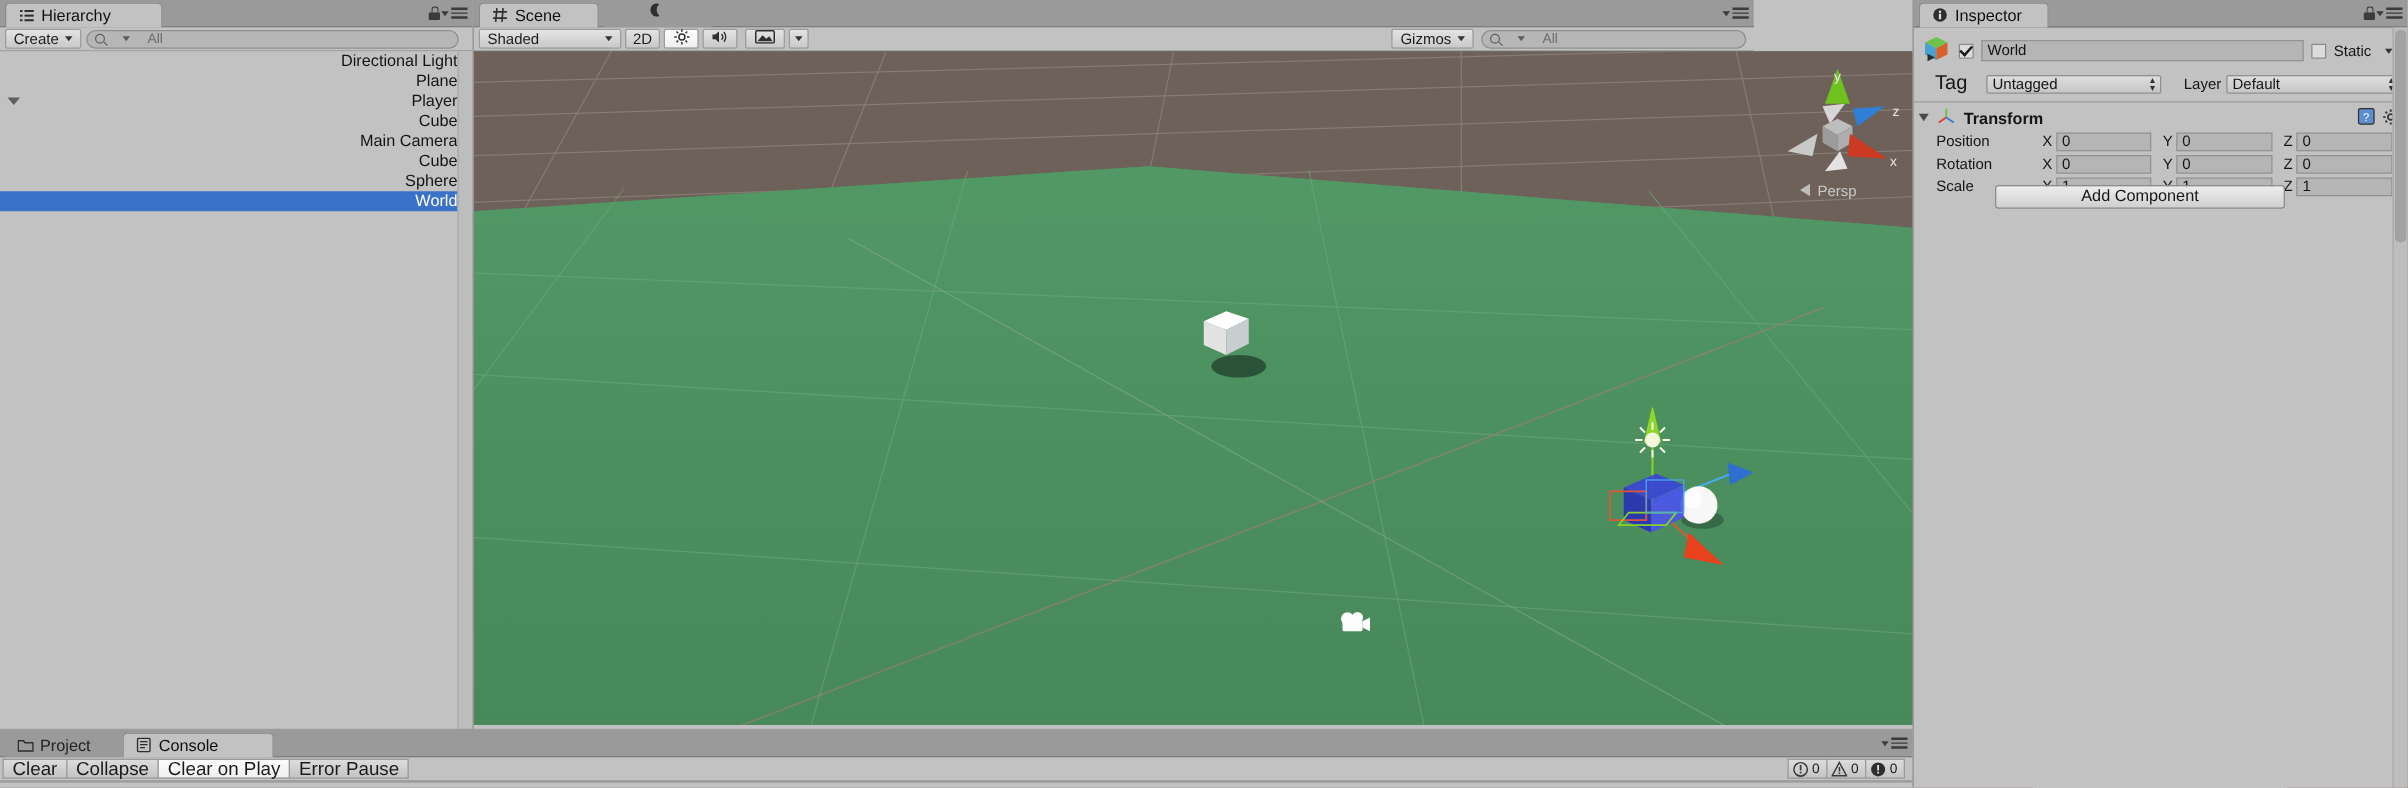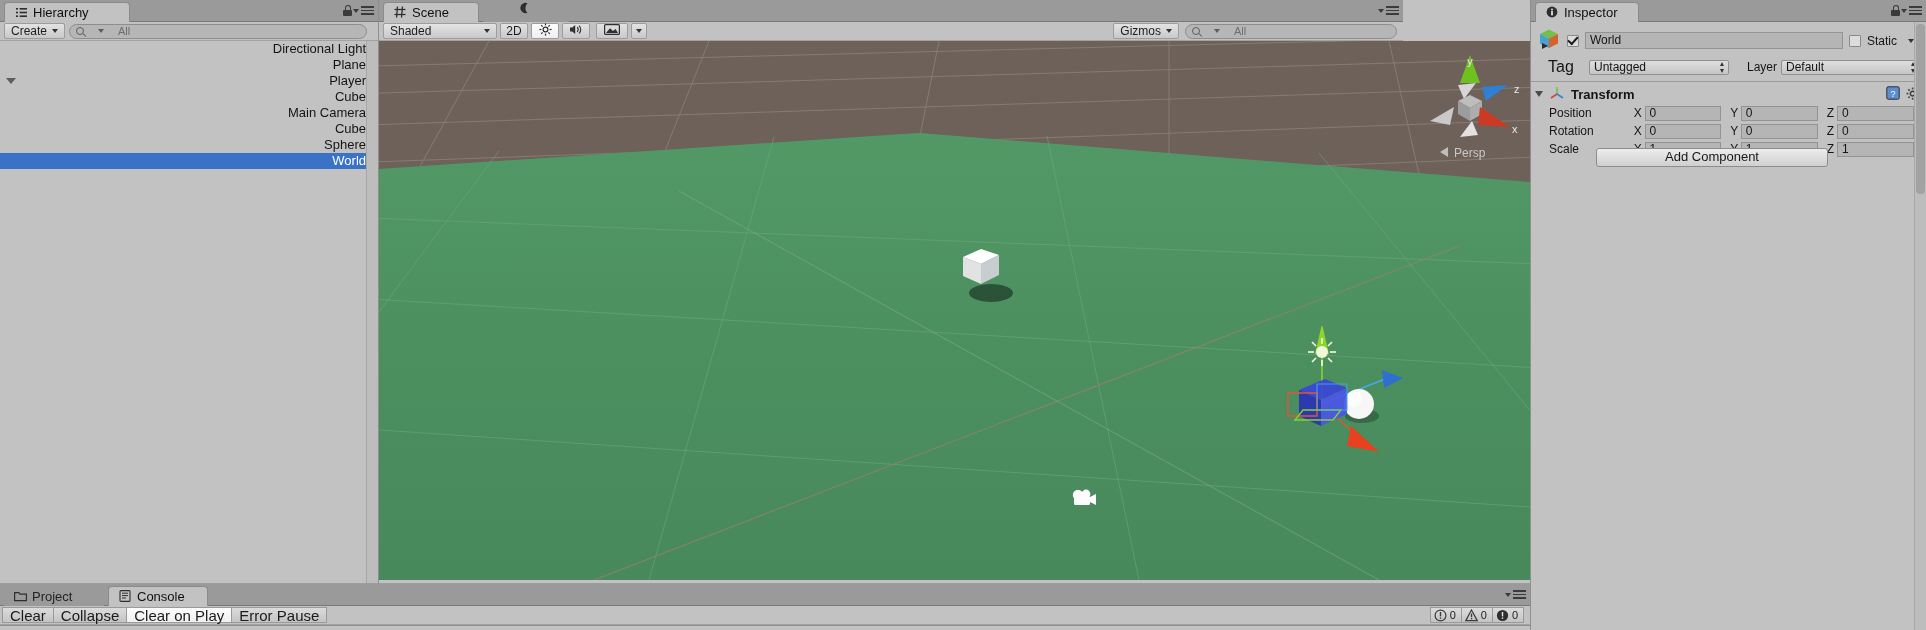--- a/index.html
+++ b/index.html
@@ -573,21 +573,21 @@
   <div class="panel" id="console">
     <div class="tabbar">
       <div class="tab" style="left:4px; width:100px;">
         <span class="tabicon">
           <svg width="13" height="11" viewBox="0 0 13 11">
             <path d="M0.6 1.6h4.2l1.2 1.5h6.4v6.6H0.6z" fill="none" stroke="#2e2e2e" stroke-width="1.2"></path>
           </svg>
         </span>
         <span>Project</span>
       </div>
-      <div class="tab active" style="left:108px; width:100px;">
+      <div class="tab active" style="left:98px; width:121px;">
         <span class="tabicon">
           <svg width="12" height="12" viewBox="0 0 12 12">
             <rect x="1" y="0.6" width="10" height="10.8" rx="1" fill="none" stroke="#2e2e2e" stroke-width="1.1"></rect>
             <g stroke="#2e2e2e" stroke-width="1">
               <line x1="3" y1="3.2" x2="9" y2="3.2"></line>
               <line x1="3" y1="5.6" x2="9" y2="5.6"></line>
               <line x1="3" y1="8" x2="7" y2="8"></line>
             </g>
           </svg>
         </span>

